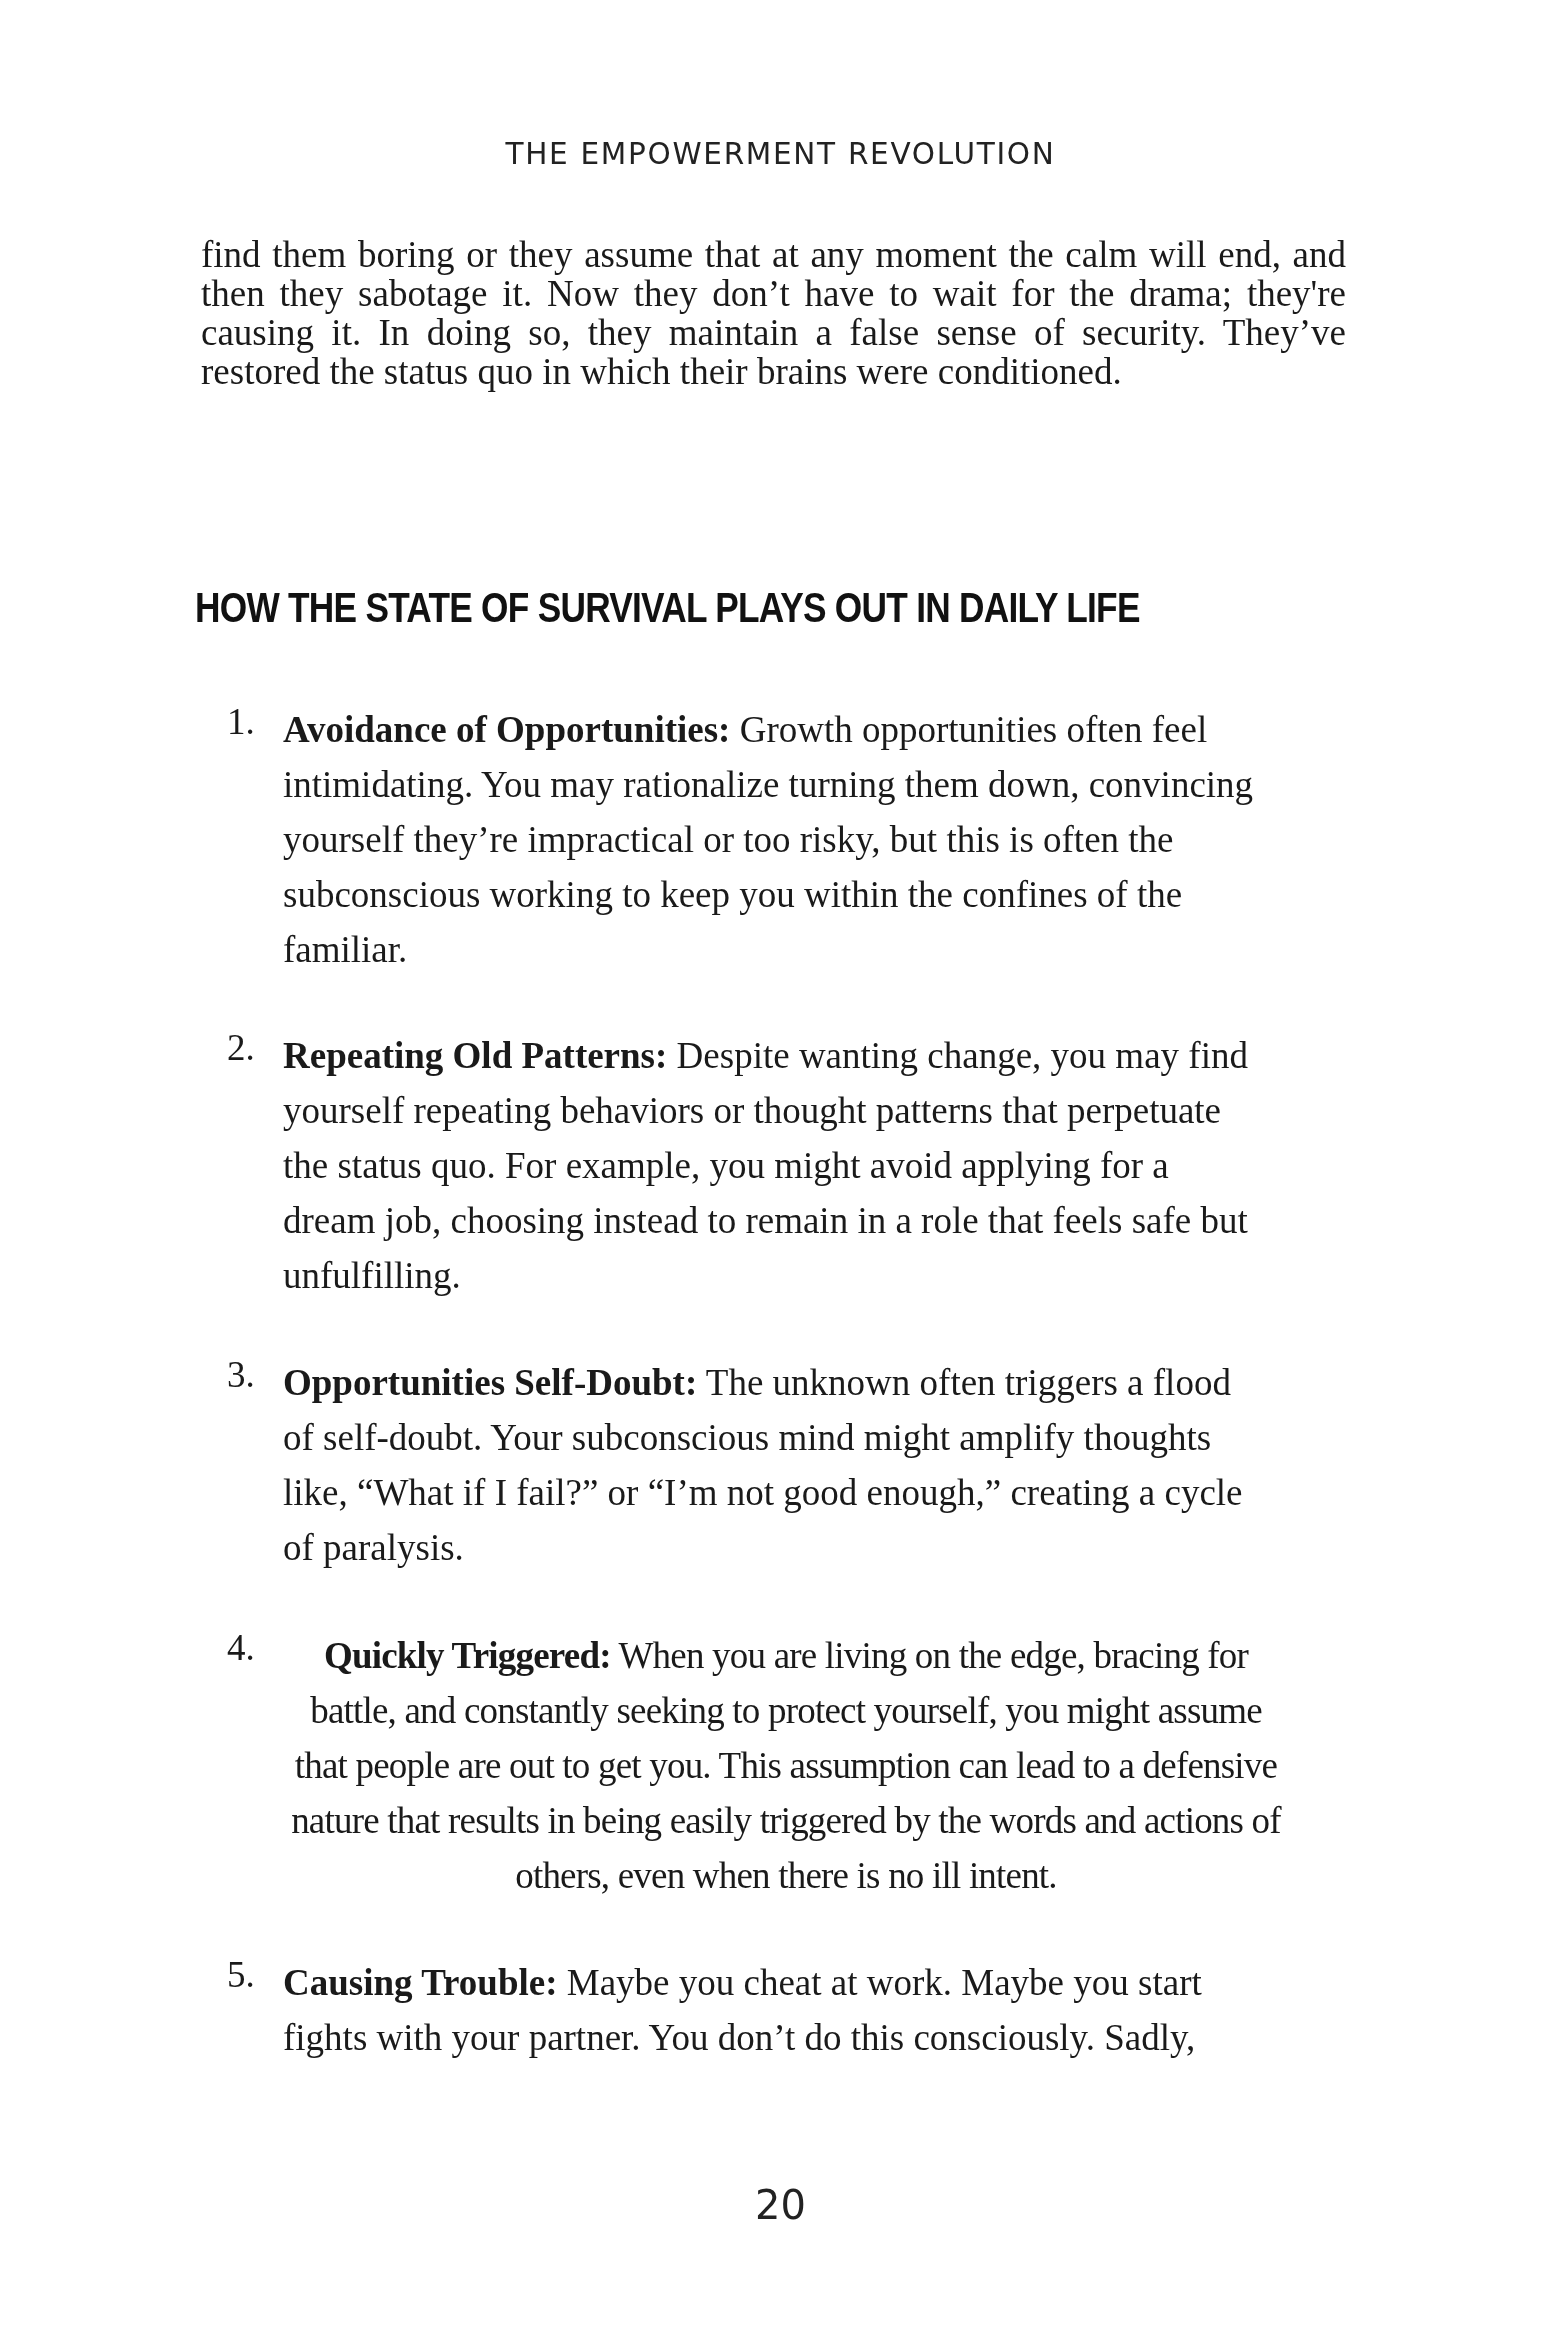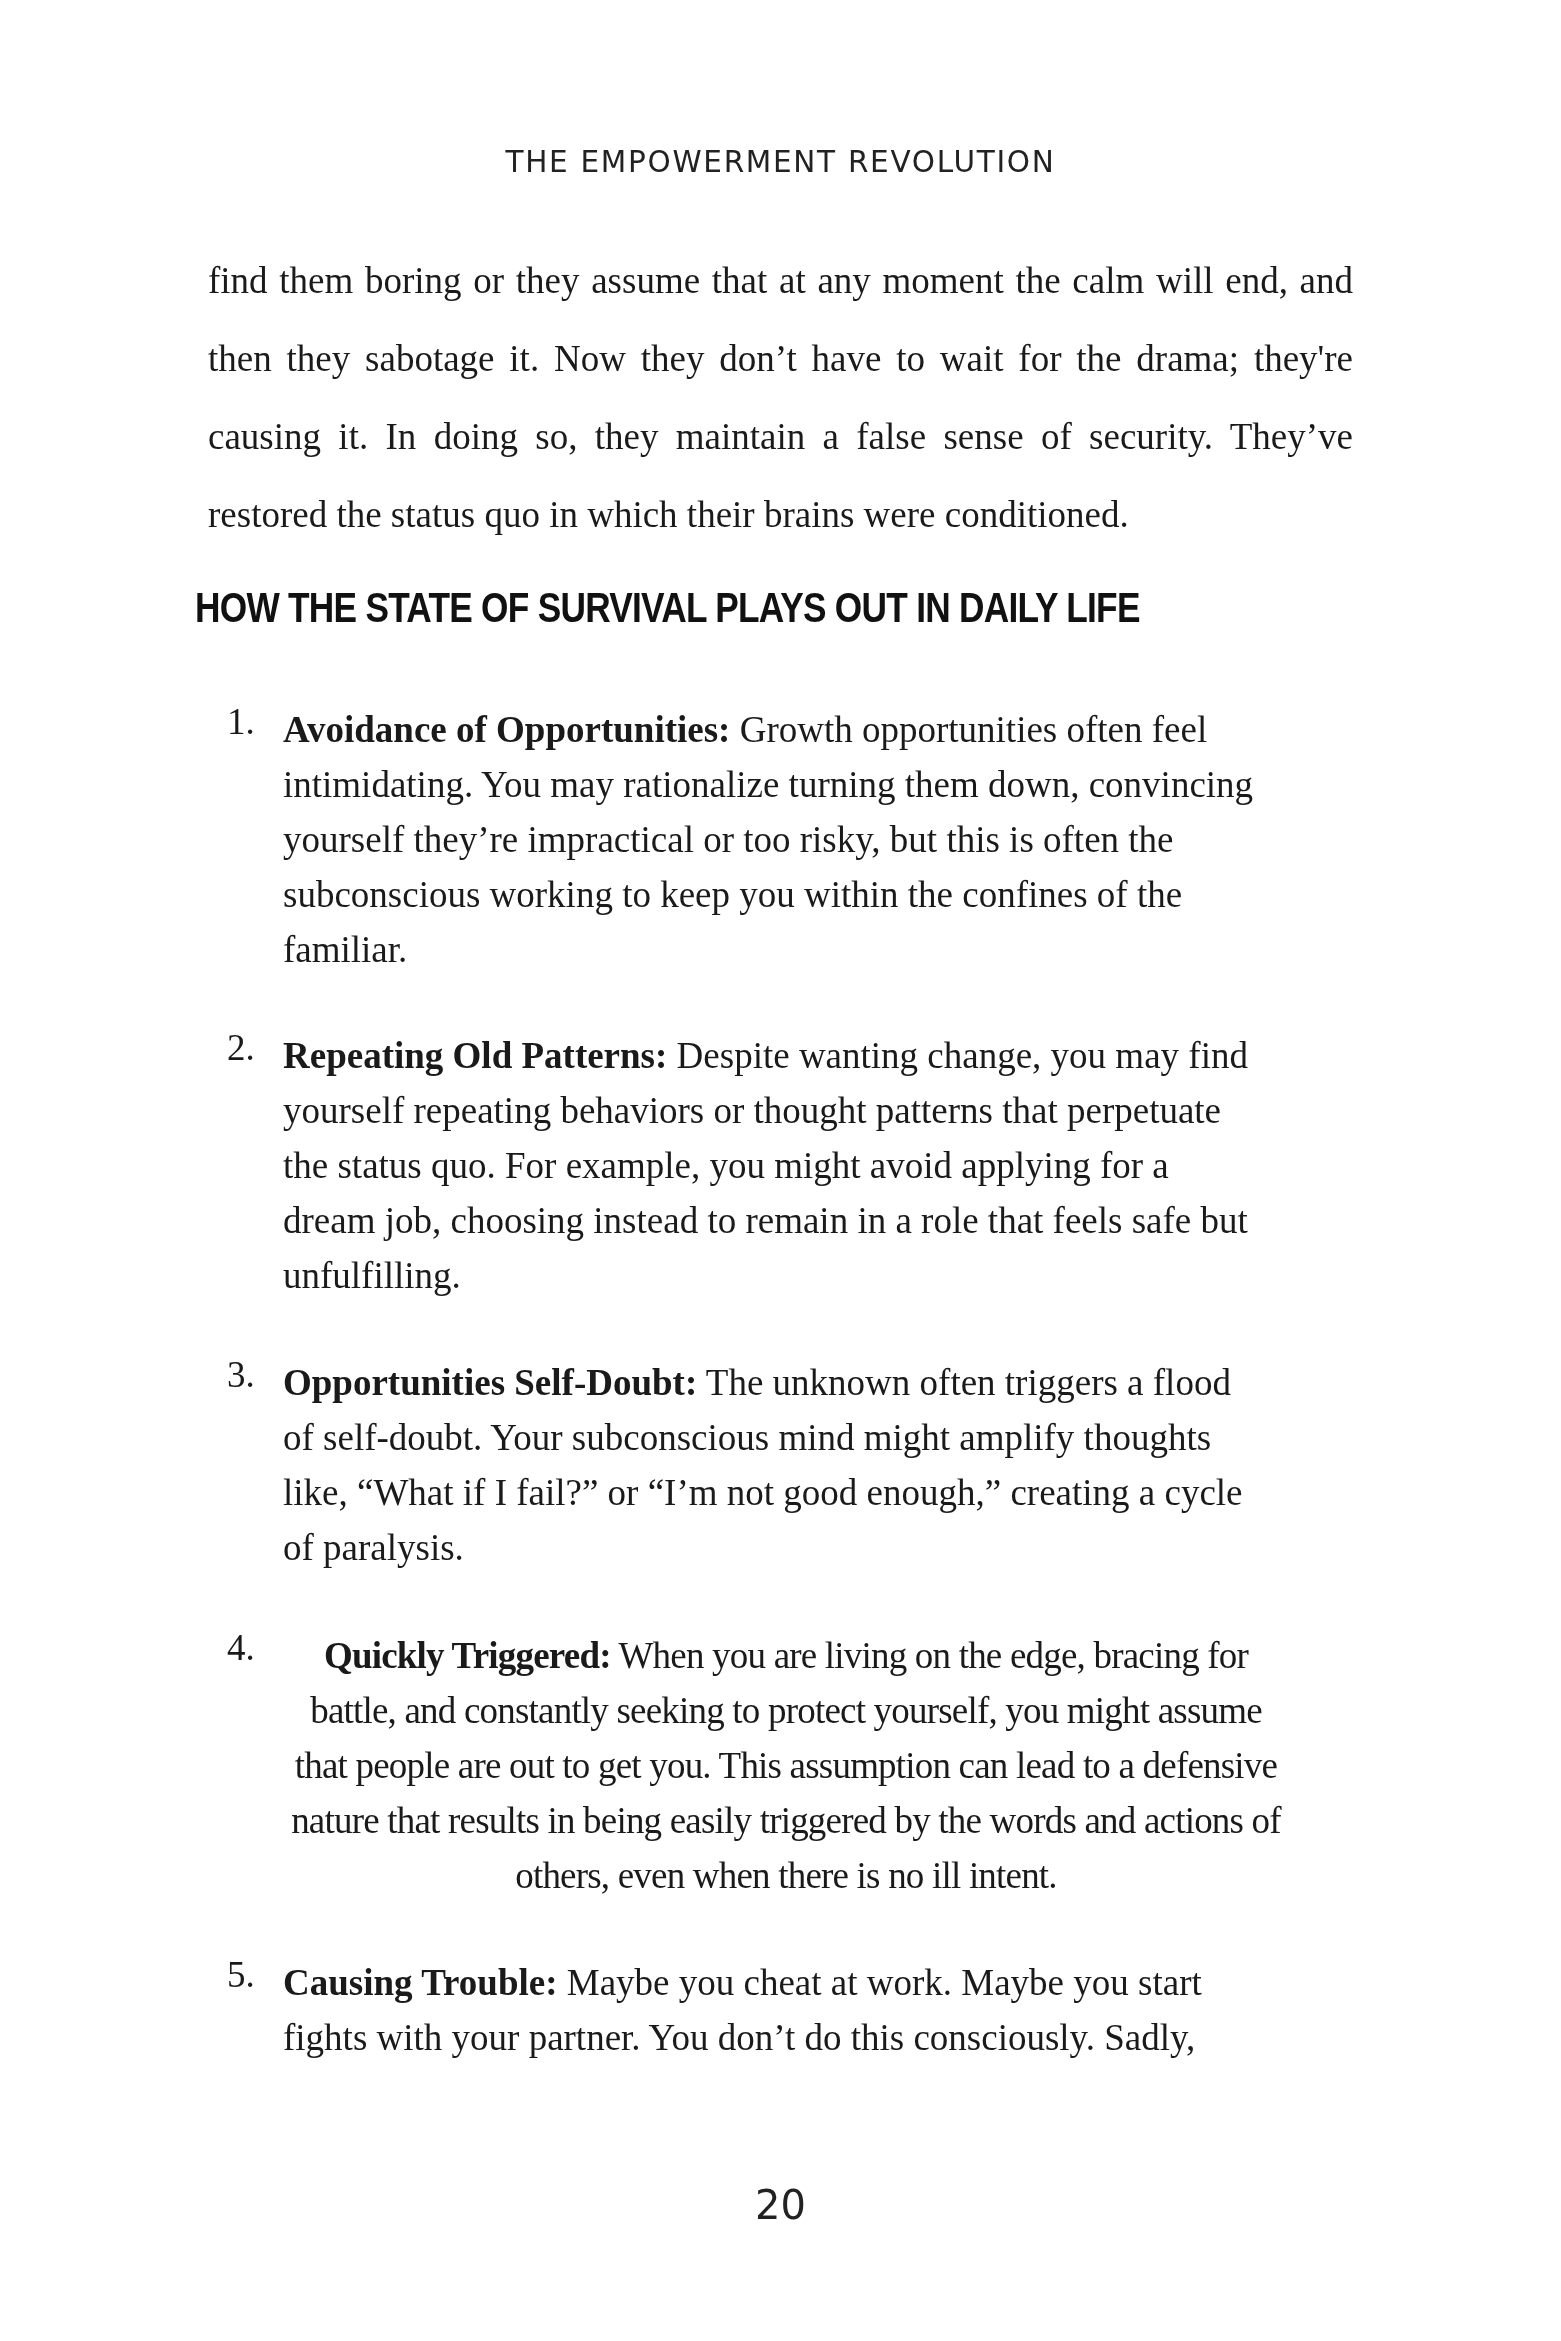--- a/index.html
+++ b/index.html
@@ -19,30 +19,29 @@
     position: absolute;
     top: 137px;
     left: 0;
     width: 1561px;
     text-align: center;
     font-family: "DejaVu Sans", "Liberation Sans", sans-serif;
     font-size: 29.5px;
     letter-spacing: 1.7px;
     color: #222;
     font-weight: normal;
-    margin-top: 8px;
   }
   .body-para {
     position: absolute;
     top: 231px;
     left: 197px;
     width: 1145px;
-    margin: 11px;
+    margin: 4px;
     font-size: 37px;
-    line-height: 78px;
+    line-height: 39px;
     text-align: justify;
     text-align-last: left;
     color: #1a1a1a;
   }
   .section-heading {
     position: absolute;
     top: 583px;
     left: 195px;
     margin: 0;
     font-family: "Liberation Sans", "DejaVu Sans", sans-serif;

